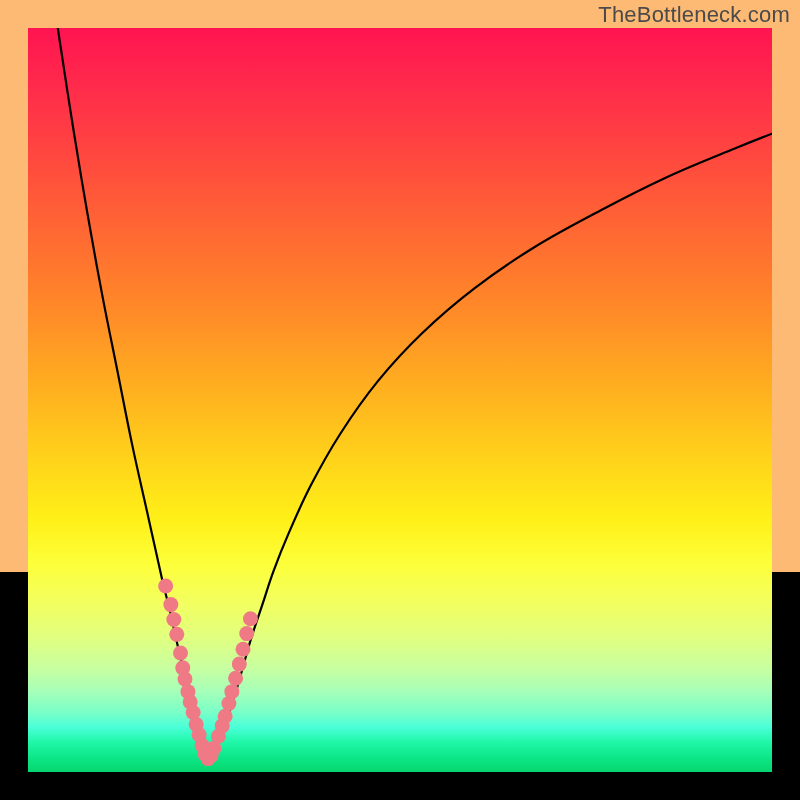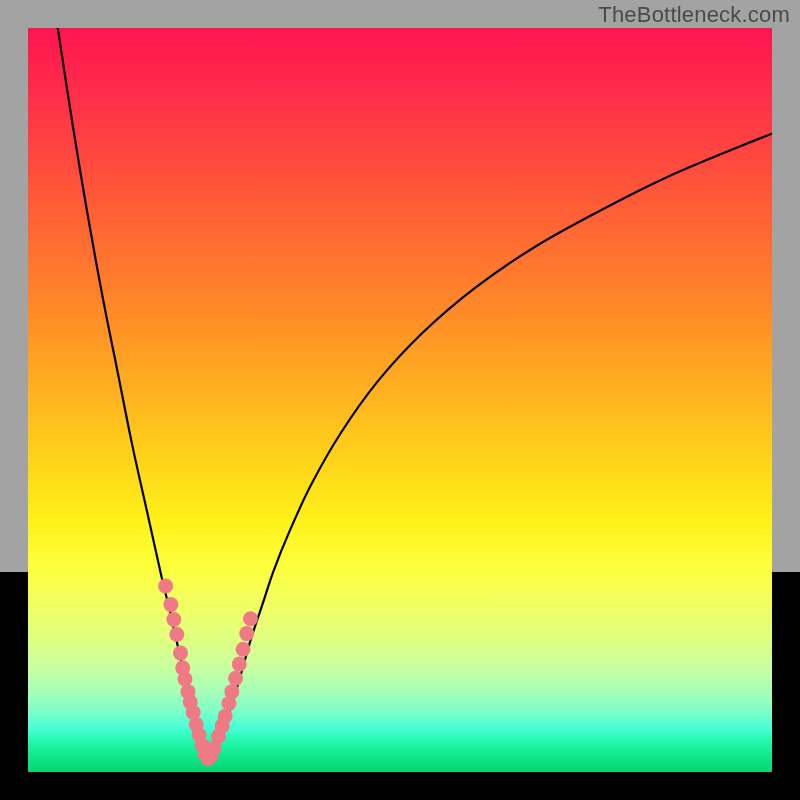--- a/index.html
+++ b/index.html
@@ -10,21 +10,21 @@
     background: #000;
     overflow: hidden;
     font-family: Arial, Helvetica, sans-serif;
   }
   .frame {
     position: absolute;
     top: 0;
     left: 0;
     width: 800px;
     height: 572px;
-    background: #a3a3a3;
+    background: #fdba74;
   }
   .plot-area {
     position: absolute;
     top: 28px;
     left: 28px;
     width: 744px;
     height: 744px;
     overflow: hidden;
   }
   .gradient-bg {

